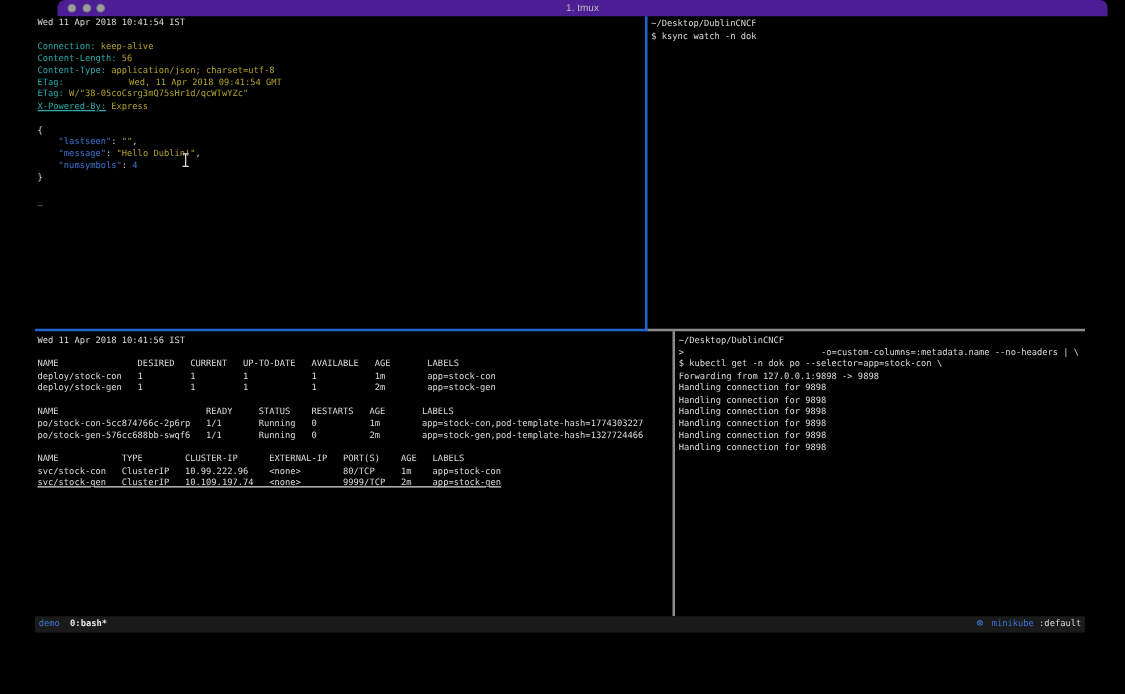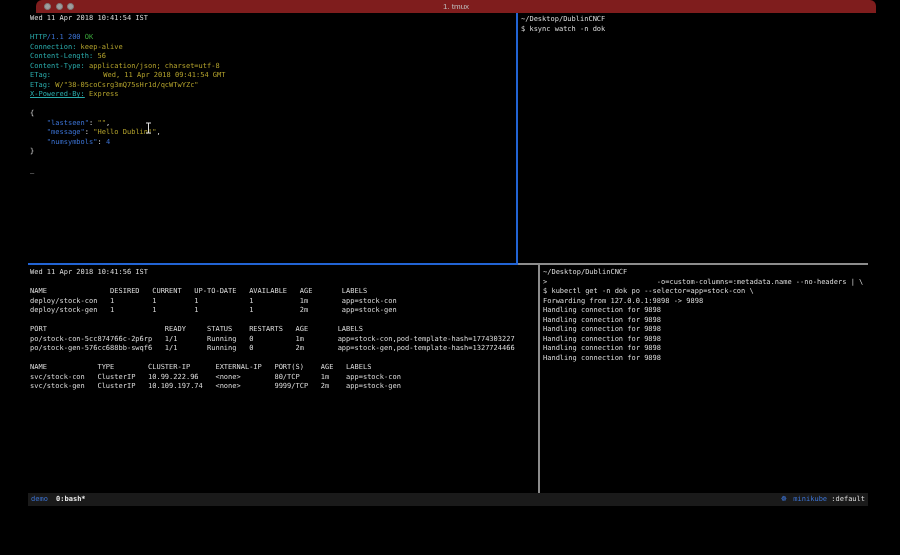--- a/index.html
+++ b/index.html
@@ -6,22 +6,22 @@
   body {
     width:900px; height:555px; position:relative; overflow:hidden;
     background:#000;
     font-family:"DejaVu Sans Mono", monospace;
   }
   .window {
     position:absolute; left:28px; top:0; width:840px; height:507px;
     background:#000; border-radius:6px 6px 4px 4px;
   }
   .titlebar {
-    position:absolute; left:8px; top:0; width:100%; height:13px;
-    background:#7f1d1d; border-radius:6px 6px 0 0;text-decoration:underline;
+    position:absolute; left:18px; top:0; width:100%; height:13px;
+    background:#4c1d95; border-radius:6px 6px 0 0;text-decoration:underline;
   }
   .tl { position:absolute; top:3px; width:7px; height:7px; border-radius:50%;
         background:#9e9e9e; border:0.5px solid #7d7d7d; box-sizing:border-box; }
   .tl1 { left:8px; } .tl2 { left:20px; } .tl3 { left:31px; }
   .title {
     position:absolute; left:0; right:0; top:0; height:13px; line-height:13px;
     text-align:center; color:#bdbdbd;
     font-family:"Liberation Sans", sans-serif; font-size:8px;
   }
   .pane {
@@ -57,21 +57,20 @@
   <div class="titlebar">
     <span class="tl tl1"></span>
     <span class="tl tl2"></span>
     <span class="tl tl3"></span>
     <span class="title">1. tmux</span>
   </div>
 
   <div class="pane pane-tl">
       <div class="tline"><span style="color: rgb(220, 220, 220);">Wed 11 Apr 2018 10:41:54 IST</span></div>
       <div class="tline"></div>
-      <div class="tline"><span style="color: rgb(42, 172, 172);">HTTP</span><span style="color: rgb(60, 116, 214);">/1.1 200 </span><span style="color: rgb(58, 165, 58);">OK</span></div>
       <div class="tline"><span style="color: rgb(42, 172, 172);">Connection:</span><span style="color: rgb(179, 162, 44);"> keep-alive</span></div>
       <div class="tline"><span style="color: rgb(42, 172, 172);">Content-Length:</span><span style="color: rgb(179, 162, 44);"> 56</span></div>
       <div class="tline"><span style="color: rgb(42, 172, 172);">Content-Type:</span><span style="color: rgb(179, 162, 44);"> application/json; charset=utf-8</span></div>
       <div class="tline"><span style="color: rgb(42, 172, 172);">ETag:</span><span style="color: rgb(179, 162, 44); margin-left: 48px;"> Wed, 11 Apr 2018 09:41:54 GMT</span></div>
       <div class="tline"><span style="color: rgb(42, 172, 172);">ETag:</span><span style="color: rgb(179, 162, 44);"> W/"38-05coCsrg3mQ75sHr1d/qcWTwYZc"</span></div>
       <div class="tline"><span style="color: rgb(42, 172, 172); text-decoration: underline;">X-Powered-By:</span><span style="color: rgb(179, 162, 44);"> Express</span></div>
       <div class="tline"></div>
       <div class="tline"><span style="color: rgb(220, 220, 220);">{</span></div>
       <div class="tline"><span style="color: rgb(220, 220, 220);">    </span><span style="color: rgb(60, 116, 214);">"lastseen"</span><span style="color: rgb(220, 220, 220);">: </span><span style="color: rgb(179, 162, 44);">""</span><span style="color: rgb(220, 220, 220);">,</span></div>
       <div class="tline"><span style="color: rgb(220, 220, 220);">    </span><span style="color: rgb(60, 116, 214);">"message"</span><span style="color: rgb(220, 220, 220);">: </span><span style="color: rgb(179, 162, 44);">"Hello Dublin!"</span><span style="color: rgb(220, 220, 220);">,</span></div>
@@ -84,27 +83,27 @@
       <div class="tline"><span style="color: rgb(220, 220, 220);">~/Desktop/DublinCNCF</span></div>
       <div class="tline"><span style="color: rgb(220, 220, 220);">$ ksync watch -n dok</span></div>
     </div>
   <div class="pane pane-bl">
       <div class="tline"><span style="color: rgb(220, 220, 220);">Wed 11 Apr 2018 10:41:56 IST</span></div>
       <div class="tline"></div>
       <div class="tline"><span style="color: rgb(220, 220, 220);">NAME               DESIRED   CURRENT   UP-TO-DATE   AVAILABLE   AGE       LABELS</span></div>
       <div class="tline"><span style="color: rgb(220, 220, 220);">deploy/stock-con   1         1         1            1           1m        app=stock-con</span></div>
       <div class="tline"><span style="color: rgb(220, 220, 220);">deploy/stock-gen   1         1         1            1           2m        app=stock-gen</span></div>
       <div class="tline"></div>
-      <div class="tline"><span style="color: rgb(220, 220, 220);">PORT                            READY     STATUS    RESTARTS   AGE       LABELS</span></div>
+      <div class="tline"><span style="color: rgb(220, 220, 220);">NAME                            READY     STATUS    RESTARTS   AGE       LABELS</span></div>
       <div class="tline"><span style="color: rgb(220, 220, 220);">po/stock-con-5cc874766c-2p6rp   1/1       Running   0          1m        app=stock-con,pod-template-hash=1774303227</span></div>
       <div class="tline"><span style="color: rgb(220, 220, 220);">po/stock-gen-576cc688bb-swqf6   1/1       Running   0          2m        app=stock-gen,pod-template-hash=1327724466</span></div>
       <div class="tline"></div>
       <div class="tline"><span style="color: rgb(220, 220, 220);">NAME            TYPE        CLUSTER-IP      EXTERNAL-IP   PORT(S)    AGE   LABELS</span></div>
       <div class="tline"><span style="color: rgb(220, 220, 220);">svc/stock-con   ClusterIP   10.99.222.96    &lt;none&gt;        80/TCP     1m    app=stock-con</span></div>
-      <div class="tline"><span style="color: rgb(220, 220, 220);">svc/stock-gen   ClusterIP   10.109.197.74   &lt;none&gt;        9999/TCP   2m    app=stock-gen</span></div>
+      <div class="tline"><span style="color: rgb(220, 220, 220); text-decoration: underline;">svc/stock-gen   ClusterIP   10.109.197.74   &lt;none&gt;        9999/TCP   2m    app=stock-gen</span></div>
     </div>
   <div class="pane pane-br">
       <div class="tline"><span style="color: rgb(220, 220, 220);">~/Desktop/DublinCNCF</span></div>
       <div class="tline"><span style="color: rgb(220, 220, 220);">&gt;                          -o=custom-columns=:metadata.name --no-headers | \</span></div>
       <div class="tline"><span style="color: rgb(220, 220, 220);">$ kubectl get -n dok po --selector=app=stock-con \</span></div>
       <div class="tline"><span style="color: rgb(220, 220, 220);">Forwarding from 127.0.0.1:9898 -&gt; 9898</span></div>
       <div class="tline"><span style="color: rgb(220, 220, 220);">Handling connection for 9898</span></div>
       <div class="tline"><span style="color: rgb(220, 220, 220);">Handling connection for 9898</span></div>
       <div class="tline"><span style="color: rgb(220, 220, 220);">Handling connection for 9898</span></div>
       <div class="tline"><span style="color: rgb(220, 220, 220);">Handling connection for 9898</span></div>

